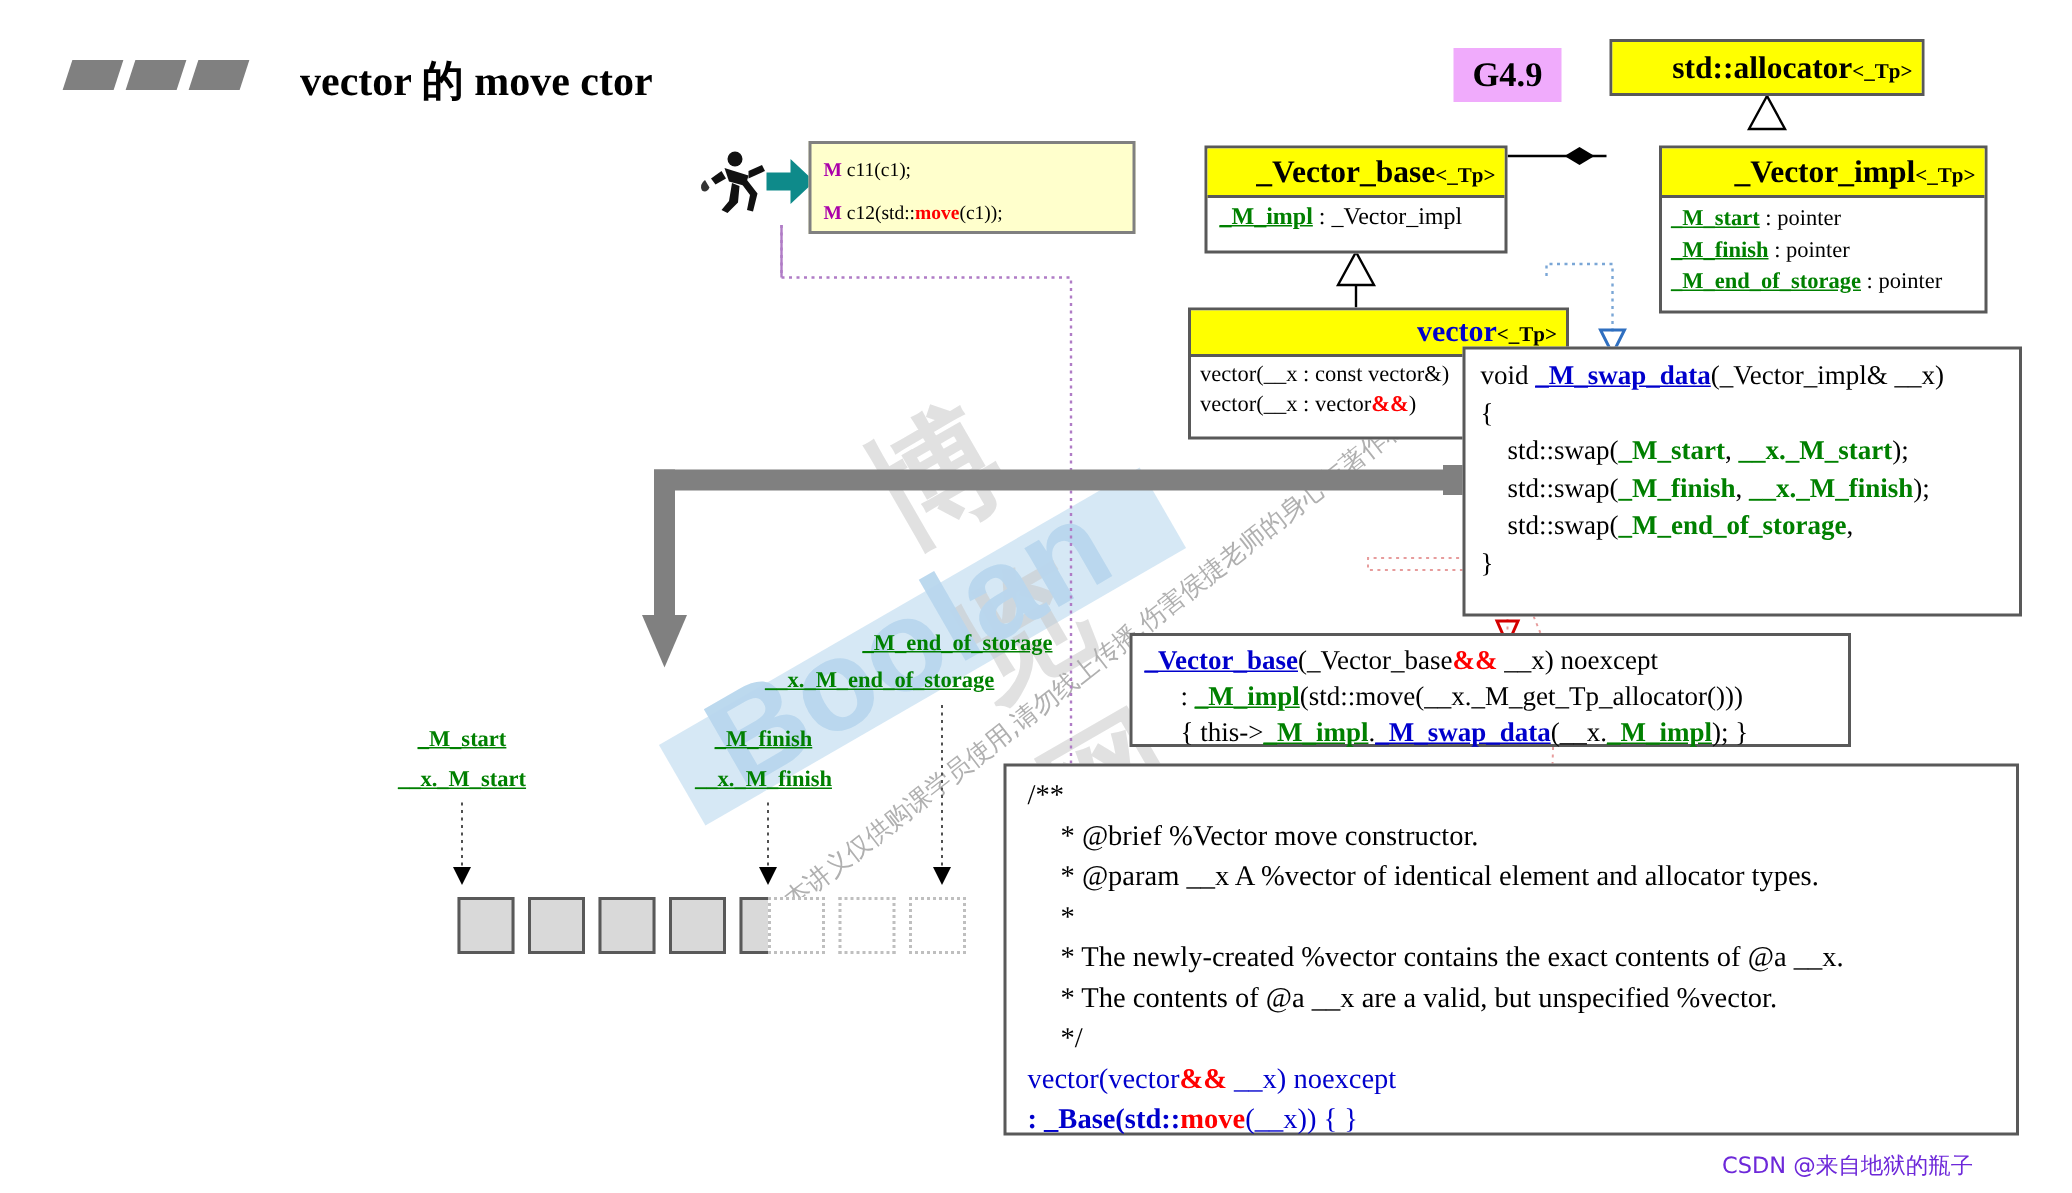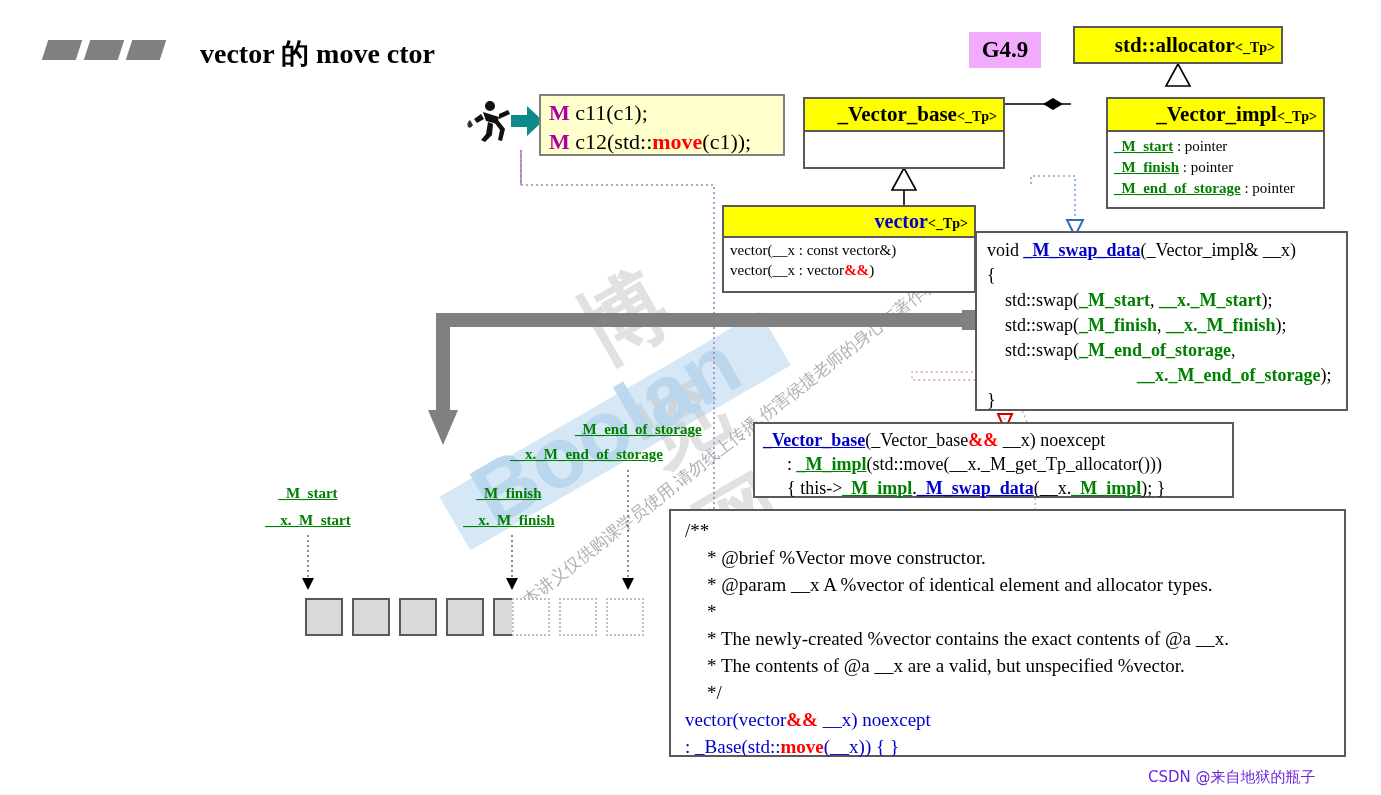--- a/index.html
+++ b/index.html
@@ -30,31 +30,31 @@
             font-weight:bold;font-size:21px;padding:3px 6px;box-sizing:border-box;}
   .uml .body{padding:3px 8px;font-size:16px;line-height:20px;}
   .tpl{font-size:14px;font-weight:bold;}
   .grn{color:#008000;font-weight:bold;}
   .red{color:#ff0000;font-weight:bold;}
   .blu{color:#0000cc;font-weight:bold;}
   .mag{color:#aa00aa;font-weight:bold;}
   .codebox{border:2px solid #595959;background:#fff;box-sizing:border-box;
            font-size:18px;line-height:25px;padding:5px 10px;}
   
-  #call-box{left:539px;top:94px;width:246px;height:62px;background:#ffffcc;
+  #call-box{left:539px;top:94px;width:218px;height:62px;background:#ffffcc;
             border:2px solid #808080;box-sizing:border-box;padding:2px 8px;
-            font-size:22px;line-height:29px;}
+            font-size:13px;line-height:29px;}
   #g49{left:969px;top:32px;width:72px;height:36px;background:#f0abfc;
        text-align:center;font-weight:bold;font-size:23px;line-height:36px;}
   #alloc-box{left:1073px;top:26px;width:210px;height:38px;}
   #alloc-box .hdr{border-bottom:none;height:100%;line-height:28px;}
   #vbase-box{left:803px;top:97px;width:202px;height:72px;}
   #vimpl-box{left:1071px;top:97px;width:219px;height:112px;margin-left:35px;}
   #vimpl-box .body{font-size:15px;line-height:21px;padding:4px 6px;}
-  #vector-box{left:722px;top:205px;width:254px;height:88px;}
+  #vector-box{left:792px;top:205px;width:254px;height:88px;}
   #vector-box .hdr{font-size:20px;}
   #vector-box .body{font-size:15px;line-height:20px;padding:2px 6px;}
   #swap-box{left:975px;top:231px;width:373px;height:180px;}
   #vbasector-box{left:753px;top:422px;width:481px;height:76px;
                  font-size:18px;line-height:24px;padding:4px 8px;}
   #doc-box{left:669px;top:509px;width:677px;height:248px;
            font-size:19px;line-height:27px;padding:6px 14px;}
   
   .cell{position:absolute;width:38px;height:38px;box-sizing:border-box;}
   .cell.full{background:#d9d9d9;border:2px solid #595959;}
@@ -152,20 +152,26 @@
 <div class="abs uml" id="alloc-box">
   <div class="hdr">
     <span>std::allocator</span><span class="tpl">&lt;_Tp&gt;</span>
   </div>
 </div>
 
 <div class="abs uml" id="vbase-box">
   <div class="hdr">
     <span>_Vector_base</span><span class="tpl">&lt;_Tp&gt;</span>
   </div>
+  <div class="body">
+    <div>
+      <span class="grn" style="text-decoration:underline">_M_impl</span>
+      <span>: _Vector_impl</span>
+    </div>
+  </div>
 </div>
 
 <div class="abs uml" id="vimpl-box">
   <div class="hdr">
     <span>_Vector_impl</span><span class="tpl">&lt;_Tp&gt;</span>
   </div>
   <div class="body">
     <div>
       <span class="grn" style="text-decoration:underline">_M_start</span>
       <span>: pointer</span>
@@ -201,23 +207,20 @@
   </div>
   <div>{</div>
   <div style="padding-left:18px">
     <span>std::swap(</span><span class="grn">_M_start</span><span>, </span><span class="grn">__x._M_start</span><span>);</span>
   </div>
   <div style="padding-left:18px">
     <span>std::swap(</span><span class="grn">_M_finish</span><span>, </span><span class="grn">__x._M_finish</span><span>);</span>
   </div>
   <div style="padding-left:18px">
     <span>std::swap(</span><span class="grn">_M_end_of_storage</span><span>,</span>
-  </div>
-  <div style="padding-left:150px">
-    <span class="grn">__x._M_end_of_storage</span><span>);</span>
   </div>
   <div>}</div>
 </div>
 
 <div class="abs codebox" id="vbasector-box">
   <div>
     <span class="blu" style="text-decoration:underline">_Vector_base</span><span>(_Vector_base</span><span class="red">&amp;&amp;</span><span> __x) noexcept</span>
   </div>
   <div style="padding-left:24px">
     <span>: </span><span class="grn" style="text-decoration:underline">_M_impl</span><span>(std::move(__x._M_get_Tp_allocator()))</span>
@@ -232,21 +235,21 @@
   <div style="padding-left:22px"> *  @brief  %Vector move constructor.</div>
   <div style="padding-left:22px"> *  @param  __x  A %vector of identical element and allocator types.</div>
   <div style="padding-left:22px"> *</div>
   <div style="padding-left:22px"> *  The newly-created %vector contains the exact contents of @a __x.</div>
   <div style="padding-left:22px"> *  The contents of @a __x are a valid, but unspecified %vector.</div>
   <div style="padding-left:22px"> */</div>
   <div>
     <span class="blu" style="font-weight:normal">vector(vector</span><span class="red">&amp;&amp;</span><span class="blu" style="font-weight:normal"> __x) noexcept</span>
   </div>
   <div>
-    <span class="blu" style="font-weight:normal">  : _Base(std::</span><span class="red">move</span><span class="blu" style="font-weight:normal">(__x)) { }</span>
+    <span class="blu" style="font-weight:bold">  : _Base(std::</span><span class="red">move</span><span class="blu" style="font-weight:normal">(__x)) { }</span>
   </div>
 </div>
 
 <div class="abs vlabel" style="left:308px;top:485px;transform:translateX(-50%)">_M_start</div>
 <div class="abs vlabel" style="left:308px;top:512px;transform:translateX(-50%)">__x._M_start</div>
 
 <div class="abs vlabel" style="left:509px;top:485px;transform:translateX(-50%)">_M_finish</div>
 <div class="abs vlabel" style="left:509px;top:512px;transform:translateX(-50%)">__x._M_finish</div>
 
 <div class="abs vlabel" style="left:575px;top:421px">_M_end_of_storage</div>

